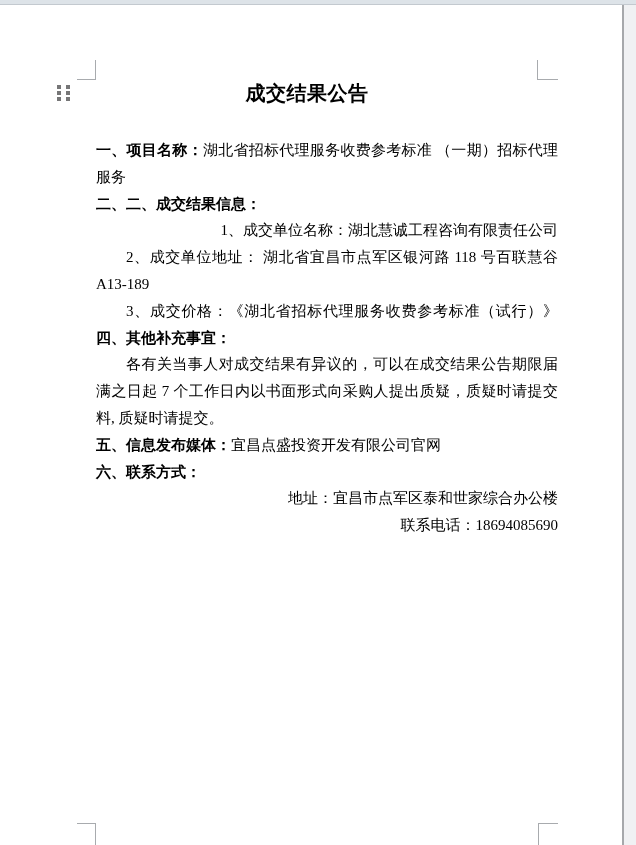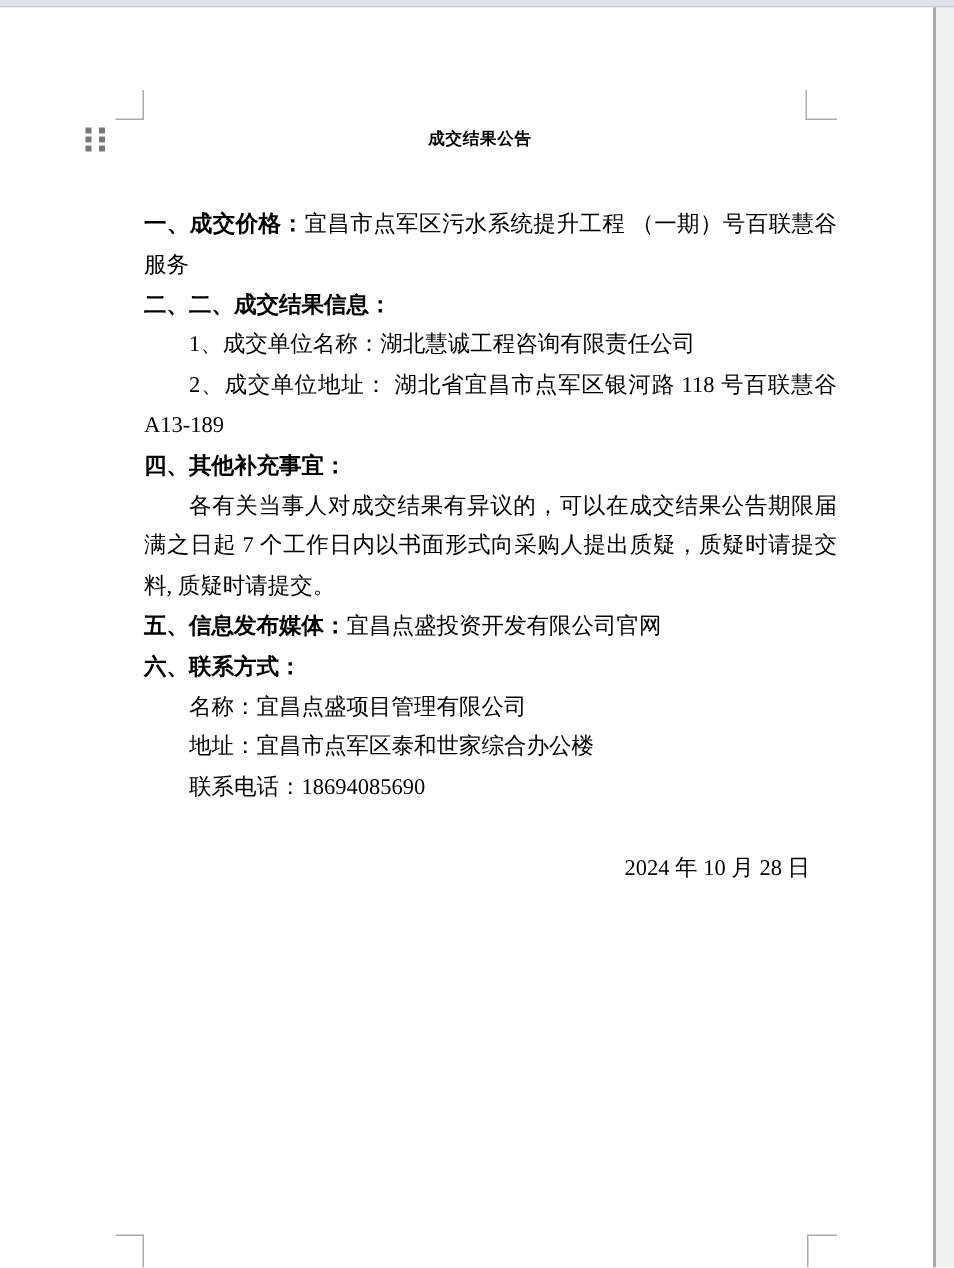--- a/index.html
+++ b/index.html
@@ -40,32 +40,32 @@
     border-left:1px solid #a8abae;border-top:1px solid #a8abae;}
   
   .drag-handle{
     position:absolute;left:57px;top:85px;width:13px;height:16px;
     display:grid;grid-template-columns:4px 4px;grid-template-rows:4px 4px 4px;
     column-gap:5px;row-gap:2px;cursor:move;
   }
   .drag-handle span{background:#767677;width:4px;height:4px;display:block;}
   
   .doc-title{
-    position:absolute;left:89px;top:84px;width:462px;
-    text-align:center;font-size:11px;font-weight:bold;
+    position:absolute;left:76px;top:84px;width:462px;
+    text-align:center;font-size:20px;font-weight:bold;
     letter-spacing:0.5px;line-height:19px;
   }
   .doc-body{
     position:absolute;left:96px;top:137px;width:462px;
     font-size:15px;line-height:26.8px;
   }
   .line{
     height:26.8px;white-space:nowrap;overflow:visible;
   }
-  .line.ind{padding-left:30px;box-sizing:border-box;}
+  .line.ind{padding-left:30px;box-sizing:border-box;text-align:right;}
   .line.j{
     white-space:normal;
     text-align:justify;
     text-align-last:justify;
   }
   .line.right{text-align:right;padding-right:18px;box-sizing:border-box;}
   .line .b{font-weight:bold;}
 </style>
 </head>
 <body>
@@ -86,30 +86,29 @@
     <span></span>
     <span></span>
     <span></span>
     <span></span>
     <span></span>
 </div>
 
 <div class="doc-title">成交结果公告</div>
 
 <div class="doc-body" id="doc-body">
-    <div class="line j"><span class="b">一、成交价格：</span><span>宜昌市点军区污水系统提升工程 （一期）号百联慧谷</span></div>
+    <div class="line j"><span class="b">一、项目名称：</span><span>湖北省招标代理服务收费参考标准 （一期）招标代理</span></div>
     <div class="line"><span>服务</span></div>
     <div class="line"><span class="b">二、二、成交结果信息：</span></div>
     <div class="line ind"><span>1、成交单位名称：湖北慧诚工程咨询有限责任公司</span></div>
     <div class="line ind j"><span>2、成交单位地址： 湖北省宜昌市点军区银河路 118 号百联慧谷</span></div>
     <div class="line"><span>A13-189</span></div>
+    <div class="line ind j"><span>3、成交价格：《湖北省招标代理服务收费参考标准（试行）》</span></div>
     <div class="line"><span class="b">四、其他补充事宜：</span></div>
     <div class="line ind j"><span>各有关当事人对成交结果有异议的，可以在成交结果公告期限届</span></div>
     <div class="line j"><span>满之日起 7 个工作日内以书面形式向采购人提出质疑，质疑时请提交</span></div>
     <div class="line"><span>料, 质疑时请提交。</span></div>
     <div class="line"><span class="b">五、信息发布媒体：</span><span>宜昌点盛投资开发有限公司官网</span></div>
     <div class="line"><span class="b">六、联系方式：</span></div>
-    <div class="line ind"><span>名称：宜昌点盛项目管理有限公司</span></div>
     <div class="line ind"><span>地址：宜昌市点军区泰和世家综合办公楼</span></div>
     <div class="line ind"><span>联系电话：18694085690</span></div>
     <div class="line"></div>
-    <div class="line right"><span>2024 年 10 月 28 日</span></div>
   </div>
 
 </body></html>

